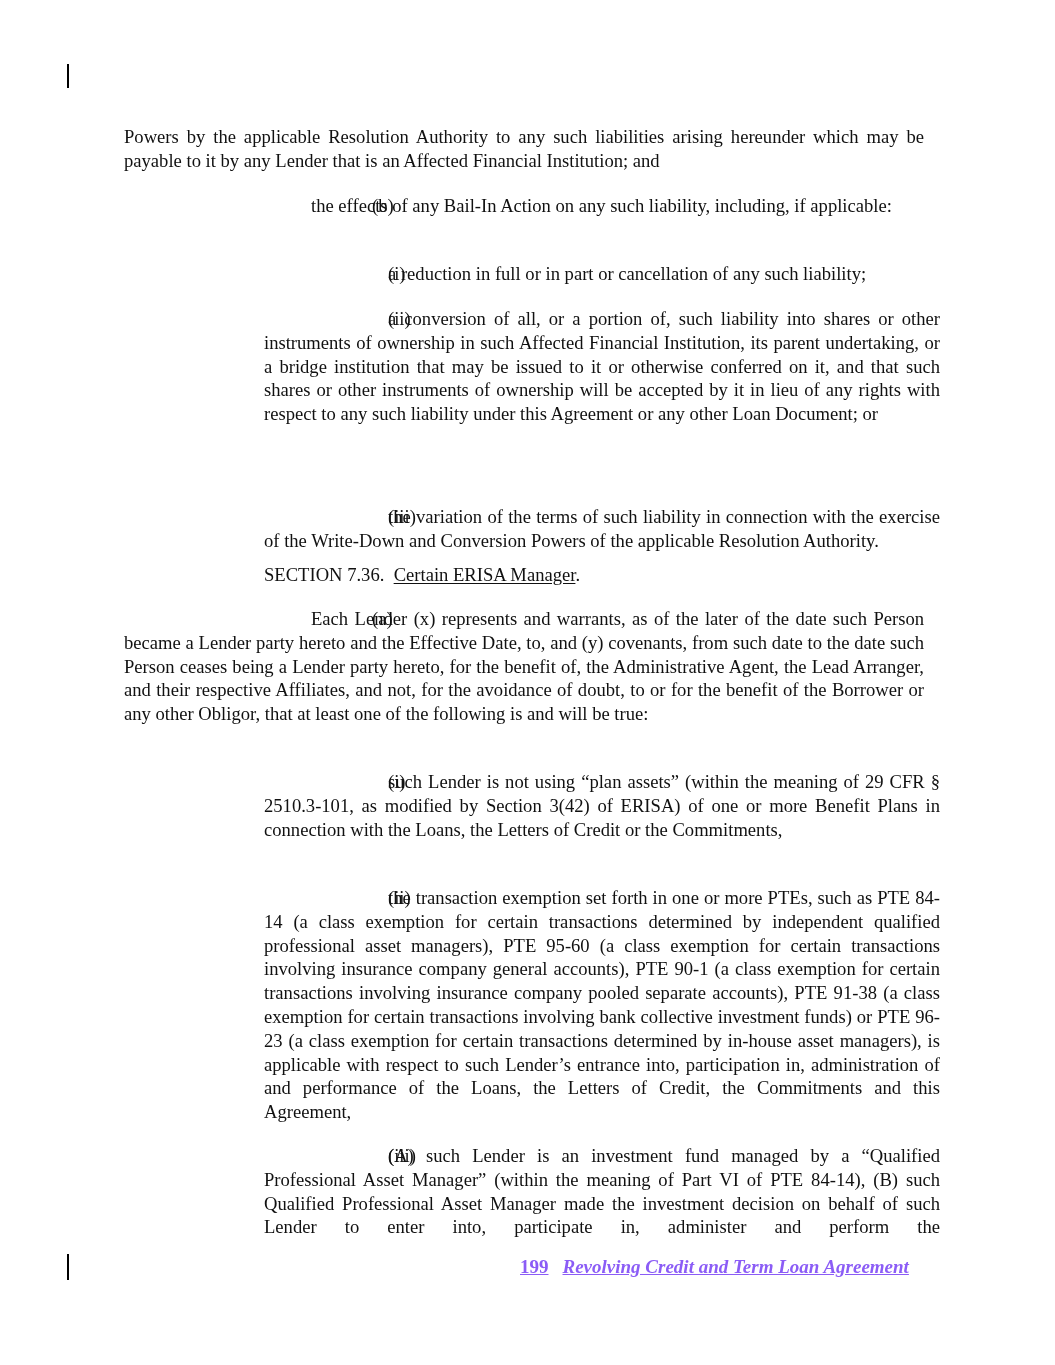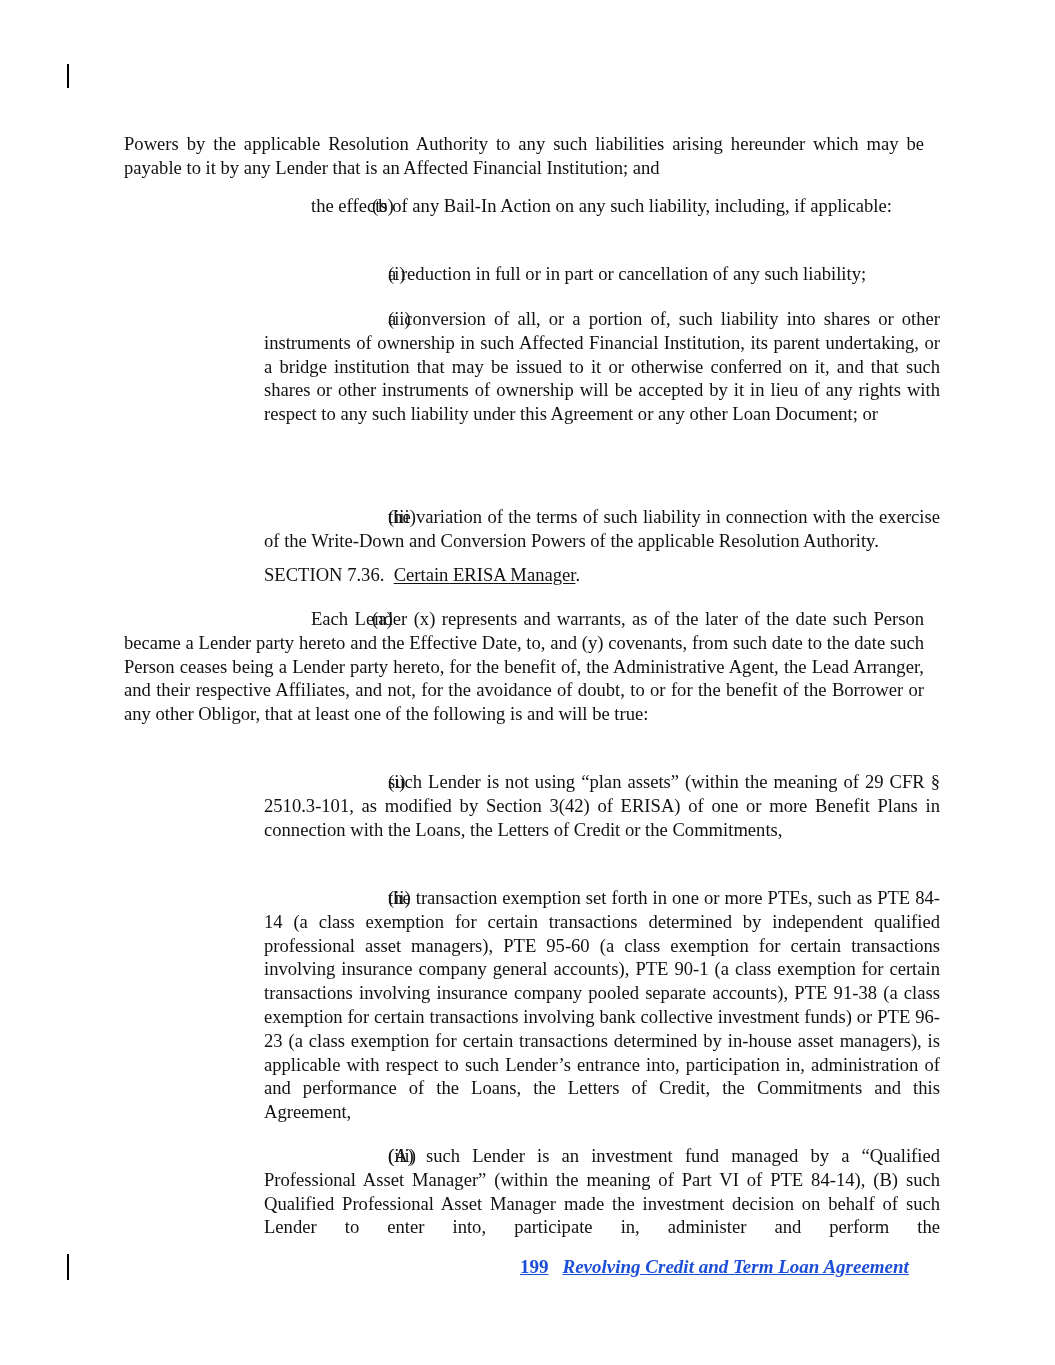--- a/index.html
+++ b/index.html
@@ -66,35 +66,35 @@
       font-style: italic;
       text-decoration: underline;
     }
   </style>
 </head>
 <body>
 
 <div class="change-bar top"></div>
 <div class="change-bar bottom"></div>
 
-<p class="para block" style="top:132px;">Powers by the applicable Resolution Authority to any such liabilities arising hereunder which may be payable to it by any Lender that is an Affected Financial Institution; and</p>
+<p class="para block" style="top:125px;">Powers by the applicable Resolution Authority to any such liabilities arising hereunder which may be payable to it by any Lender that is an Affected Financial Institution; and</p>
 
 <p class="para block" style="top:194px; text-indent:124px;"><span class="tab-b">(b)</span><span>the effects of any Bail-In Action on any such liability, including, if applicable:</span></p>
 
 <p class="para indent-block" style="top:262px; text-indent:62px;"><span class="tab-i">(i)</span><span>a reduction in full or in part or cancellation of any such liability;</span></p>
 
 <p class="para indent-block" style="top:307px; text-indent:62px;"><span class="tab-ii">(ii)</span><span>a conversion of all, or a portion of, such liability into shares or other instruments of ownership in such Affected Financial Institution, its parent undertaking, or a bridge institution that may be issued to it or otherwise conferred on it, and that such shares or other instruments of ownership will be accepted by it in lieu of any rights with respect to any such liability under this Agreement or any other Loan Document; or</span></p>
 
 <p class="para indent-block" style="top:470px; text-indent:62px;margin-top:35px;"><span class="tab-iii">(iii)</span><span>the variation of the terms of such liability in connection with the exercise of the Write-Down and Conversion Powers of the applicable Resolution Authority.</span></p>
 
 <p class="para indent-block" style="top:563px;"><span>SECTION 7.36.</span>&nbsp;&nbsp;<span class="u">Certain ERISA Manager</span><span>.</span></p>
 
 <p class="para block" style="top:607px; text-indent:124px;"><span class="tab-a">(a)</span><span>Each Lender (x) represents and warrants, as of the later of the date such Person became a Lender party hereto and the Effective Date, to, and (y) covenants, from such date to the date such Person ceases being a Lender party hereto, for the benefit of, the Administrative Agent, the Lead Arranger, and their respective Affiliates, and not, for the avoidance of doubt, to or for the benefit of the Borrower or any other Obligor, that at least one of the following is and will be true:</span></p>
 
 <p class="para indent-block" style="top:770px; text-indent:62px;"><span class="tab-i">(i)</span><span>such Lender is not using “plan assets” (within the meaning of 29 CFR § 2510.3-101, as modified by Section 3(42) of ERISA) of one or more Benefit Plans in connection with the Loans, the Letters of Credit or the Commitments,</span></p>
 
 <p class="para indent-block" style="top:886px; text-indent:62px;"><span class="tab-ii">(ii)</span><span>the transaction exemption set forth in one or more PTEs, such as PTE 84-14 (a class exemption for certain transactions determined by independent qualified professional asset managers), PTE 95-60 (a class exemption for certain transactions involving insurance company general accounts), PTE 90-1 (a class exemption for certain transactions involving insurance company pooled separate accounts), PTE 91-38 (a class exemption for certain transactions involving bank collective investment funds) or PTE 96-23 (a class exemption for certain transactions determined by in-house asset managers), is applicable with respect to such Lender’s entrance into, participation in, administration of and performance of the Loans, the Letters of Credit, the Commitments and this Agreement,</span></p>
 
 <p class="para indent-block" style="top:1144px; text-indent:62px; text-align-last:justify;"><span class="tab-iii">(iii)</span><span>(A) such Lender is an investment fund managed by a “Qualified Professional Asset Manager” (within the meaning of Part VI of PTE 84-14), (B) such Qualified Professional Asset Manager made the investment decision on behalf of such Lender to enter into, participate in, administer and perform the</span></p>
 
-<div class="footer" style="color: #1d4ed8;">
+<div class="footer" style="color: #8b5cf6;">
   <a class="pg">199</a><a class="title">Revolving Credit and Term Loan Agreement</a>
 </div>
 
 </body></html>

